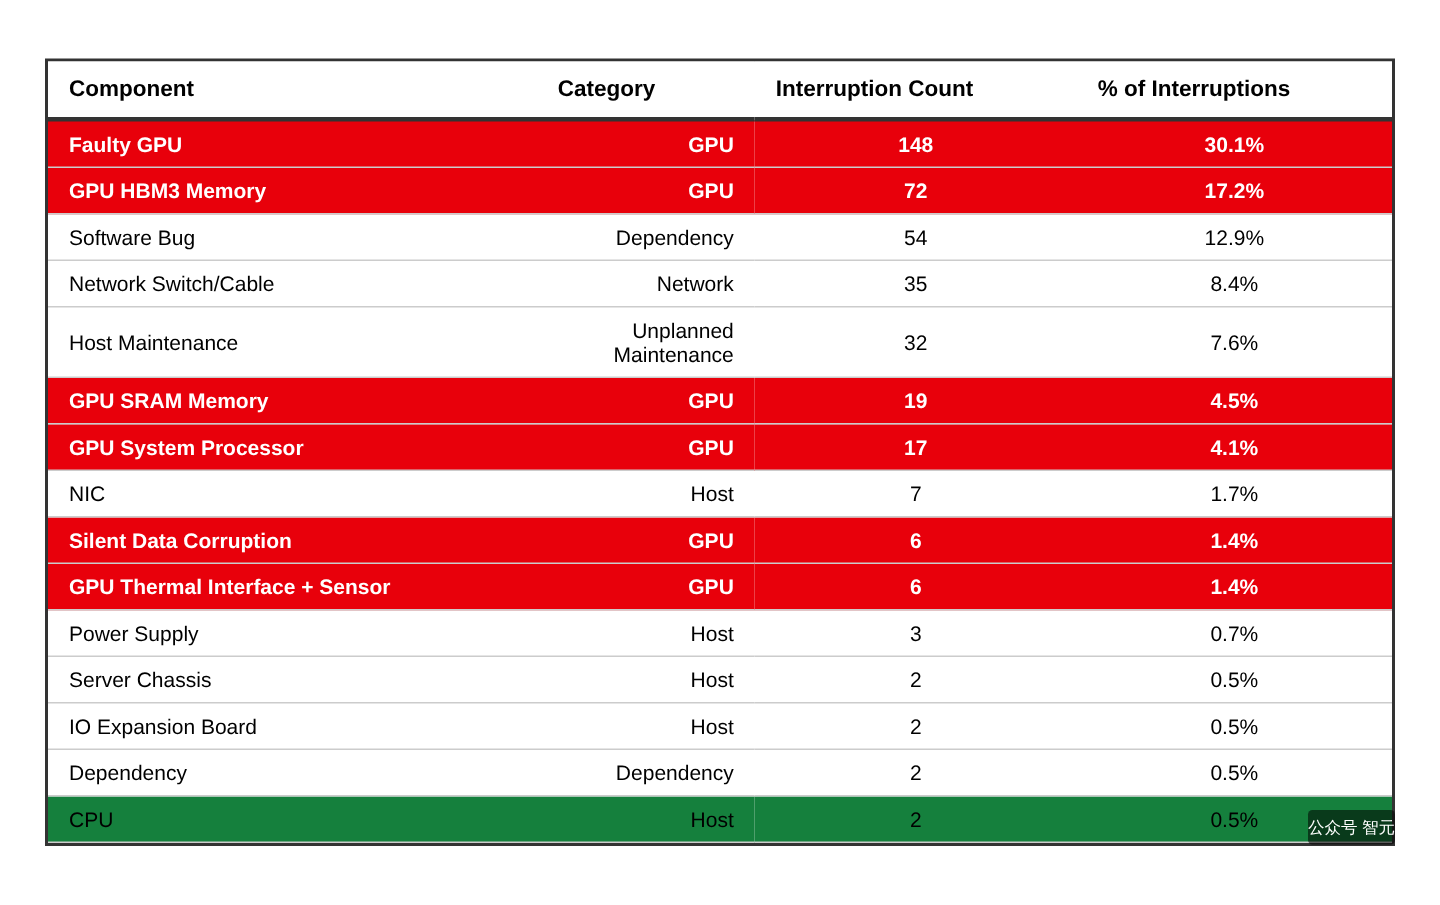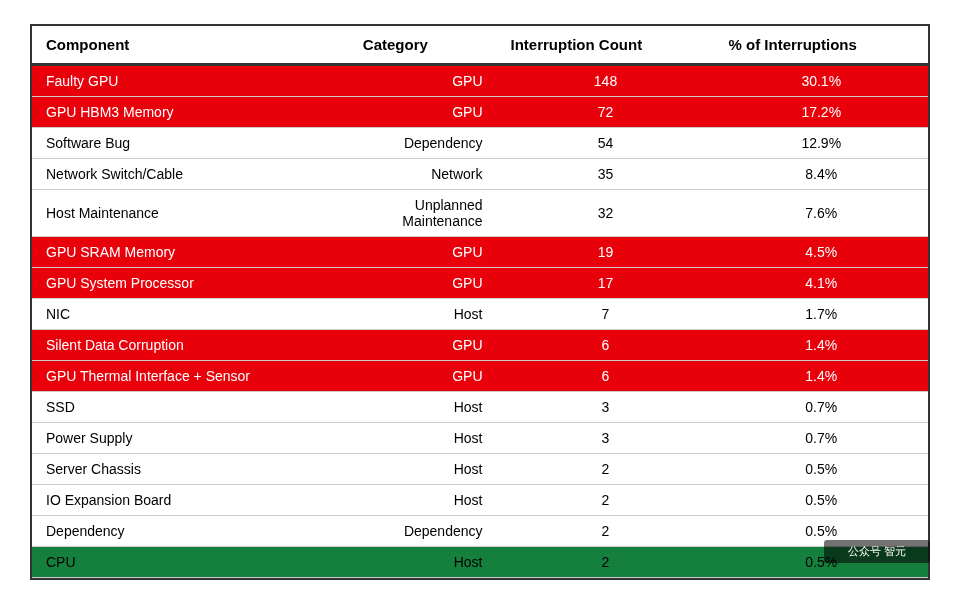--- a/index.html
+++ b/index.html
@@ -51,38 +51,38 @@
       text-align: center;
     }
     tbody td:nth-child(4) {
       text-align: center;
     }
     .row-red {
       background-color: #e8000b;
       color: #fff;
     }
     .row-red td {
-      font-weight: 400;
+      font-weight: 700;
     }
     .row-blue {
       background-color: #15803d;
       color: #000;
     }
     .row-white {
       background-color: #fff;
       color: #000;
     }
     .watermark {
       position: fixed;
       bottom: 40px;
       right: 30px;
       background: rgba(0,0,0,0.55);
       color: #fff;
       font-size: 11px;
-      padding: 4px 24px;
+      padding: 4px 0;
       border-radius: 3px;
       pointer-events: none;
     }
   </style>
 </head>
 <body>
 
 <div class="table-container">
   <table>
     <thead>
@@ -148,26 +148,20 @@
           <td>6</td>
           <td>1.4%</td>
         </tr>
         <tr class="row-red">
           <td>GPU Thermal Interface + Sensor</td>
           <td>GPU</td>
           <td>6</td>
           <td>1.4%</td>
         </tr>
         <tr class="row-white">
-          <td>SSD</td>
-          <td>Host</td>
-          <td>3</td>
-          <td>0.7%</td>
-        </tr>
-        <tr class="row-white">
           <td>Power Supply</td>
           <td>Host</td>
           <td>3</td>
           <td>0.7%</td>
         </tr>
         <tr class="row-white">
           <td>Server Chassis</td>
           <td>Host</td>
           <td>2</td>
           <td>0.5%</td>

